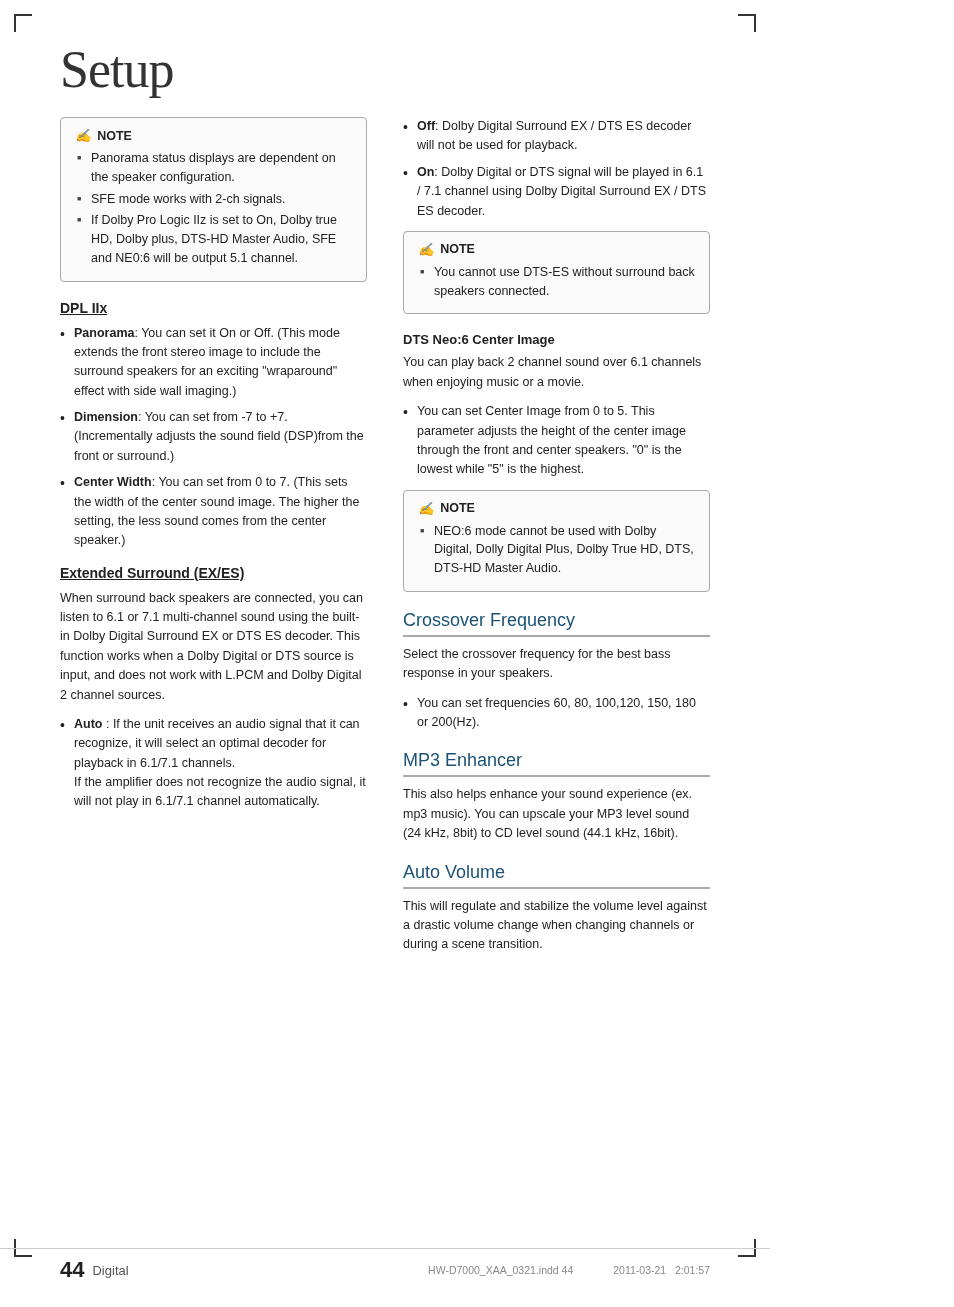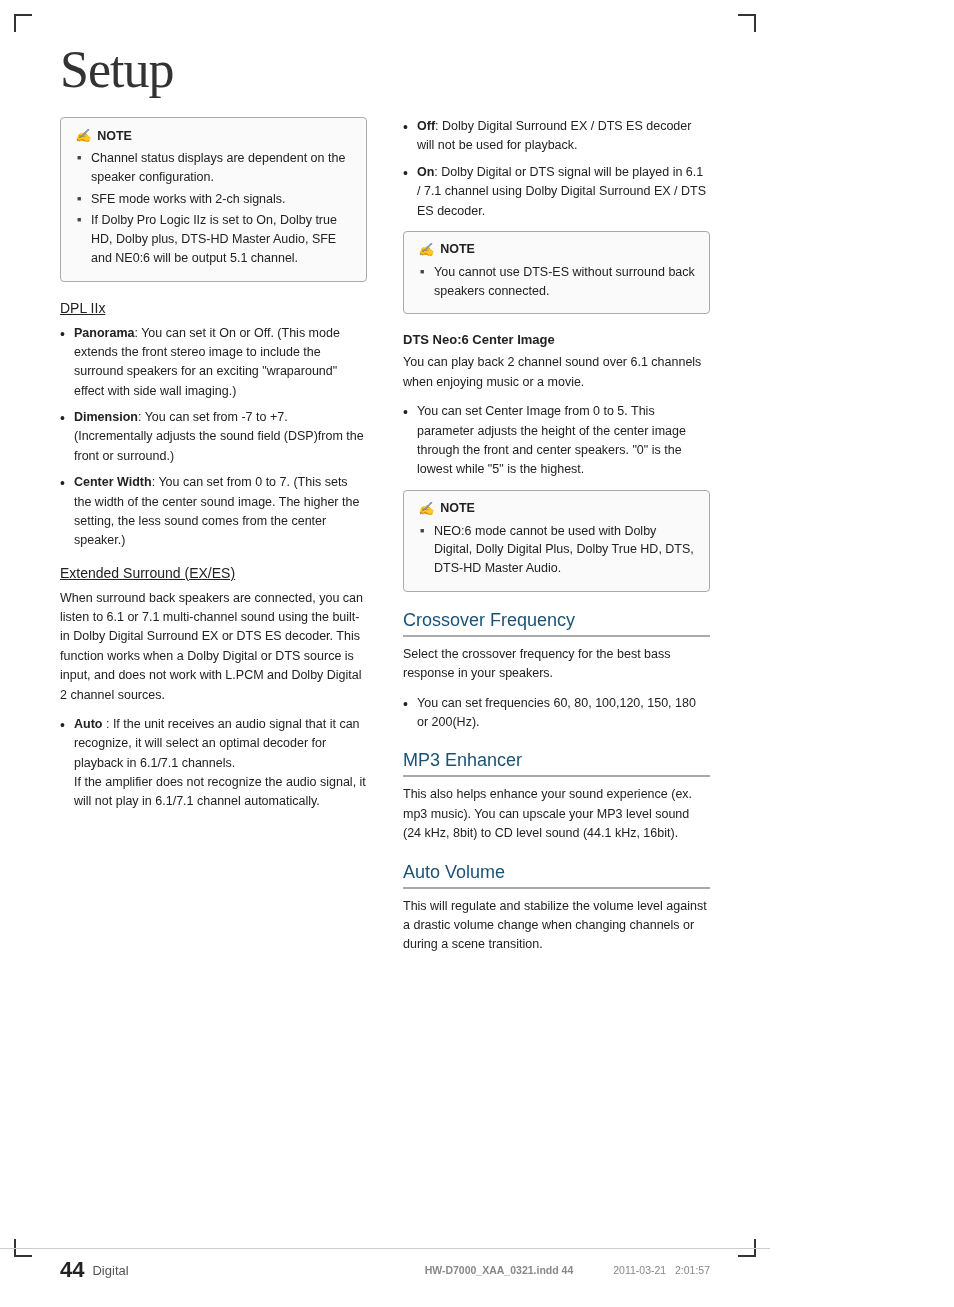--- a/index.html
+++ b/index.html
@@ -92,21 +92,21 @@
       content: '■';
       font-size: 7px;
       position: absolute;
       left: 2px;
       top: 4px;
       color: #444;
     }
 
     .section-heading {
       font-size: 14px;
-      font-weight: normal;
+      font-weight: bold;
       text-decoration: underline;
       margin: 14px 0 8px 0;
     }
 
     .section-heading-large {
       font-size: 18px;
       font-weight: normal;
       color: #1a5276;
       border-bottom: 2px solid #aaa;
       margin: 18px 0 8px 0;
@@ -167,21 +167,20 @@
       margin-right: 8px;
     }
     .footer-lang {
       font-size: 13px;
       color: #555;
     }
     .footer-file {
       margin-left: auto;
       font-size: 10.5px;
       color: #888;
-      font-weight: bold;
     }
     .footer-date {
       font-size: 10.5px;
       color: #888;
       margin-left: 40px;
     }
   </style>
 </head>
 <body>
 
@@ -197,21 +196,21 @@
   <div class="two-col">
 
     <div class="col-left">
 
       <div class="note-box">
         <div class="note-title">
           <span class="note-icon">✍</span>
           <span>NOTE</span>
         </div>
         <ul>
-          <li>Channel status displays are dependent on the speaker configuration.</li>
+          <li>Panorama status displays are dependent on the speaker configuration.</li>
           <li>SFE mode works with 2-ch signals.</li>
           <li>If Dolby Pro Logic IIz is set to On, Dolby true HD, Dolby plus, DTS-HD Master Audio, SFE and NE0:6 will be output 5.1 channel.</li>
         </ul>
       </div>
 
       <div class="section-heading">DPL IIx</div>
 
       <ul class="bullet-list">
         <li>
           <b>Panorama</b><span>: You can set it On or Off. (This mode extends the front stereo image to include the surround speakers for an exciting "wraparound" effect with side wall imaging.)</span>

